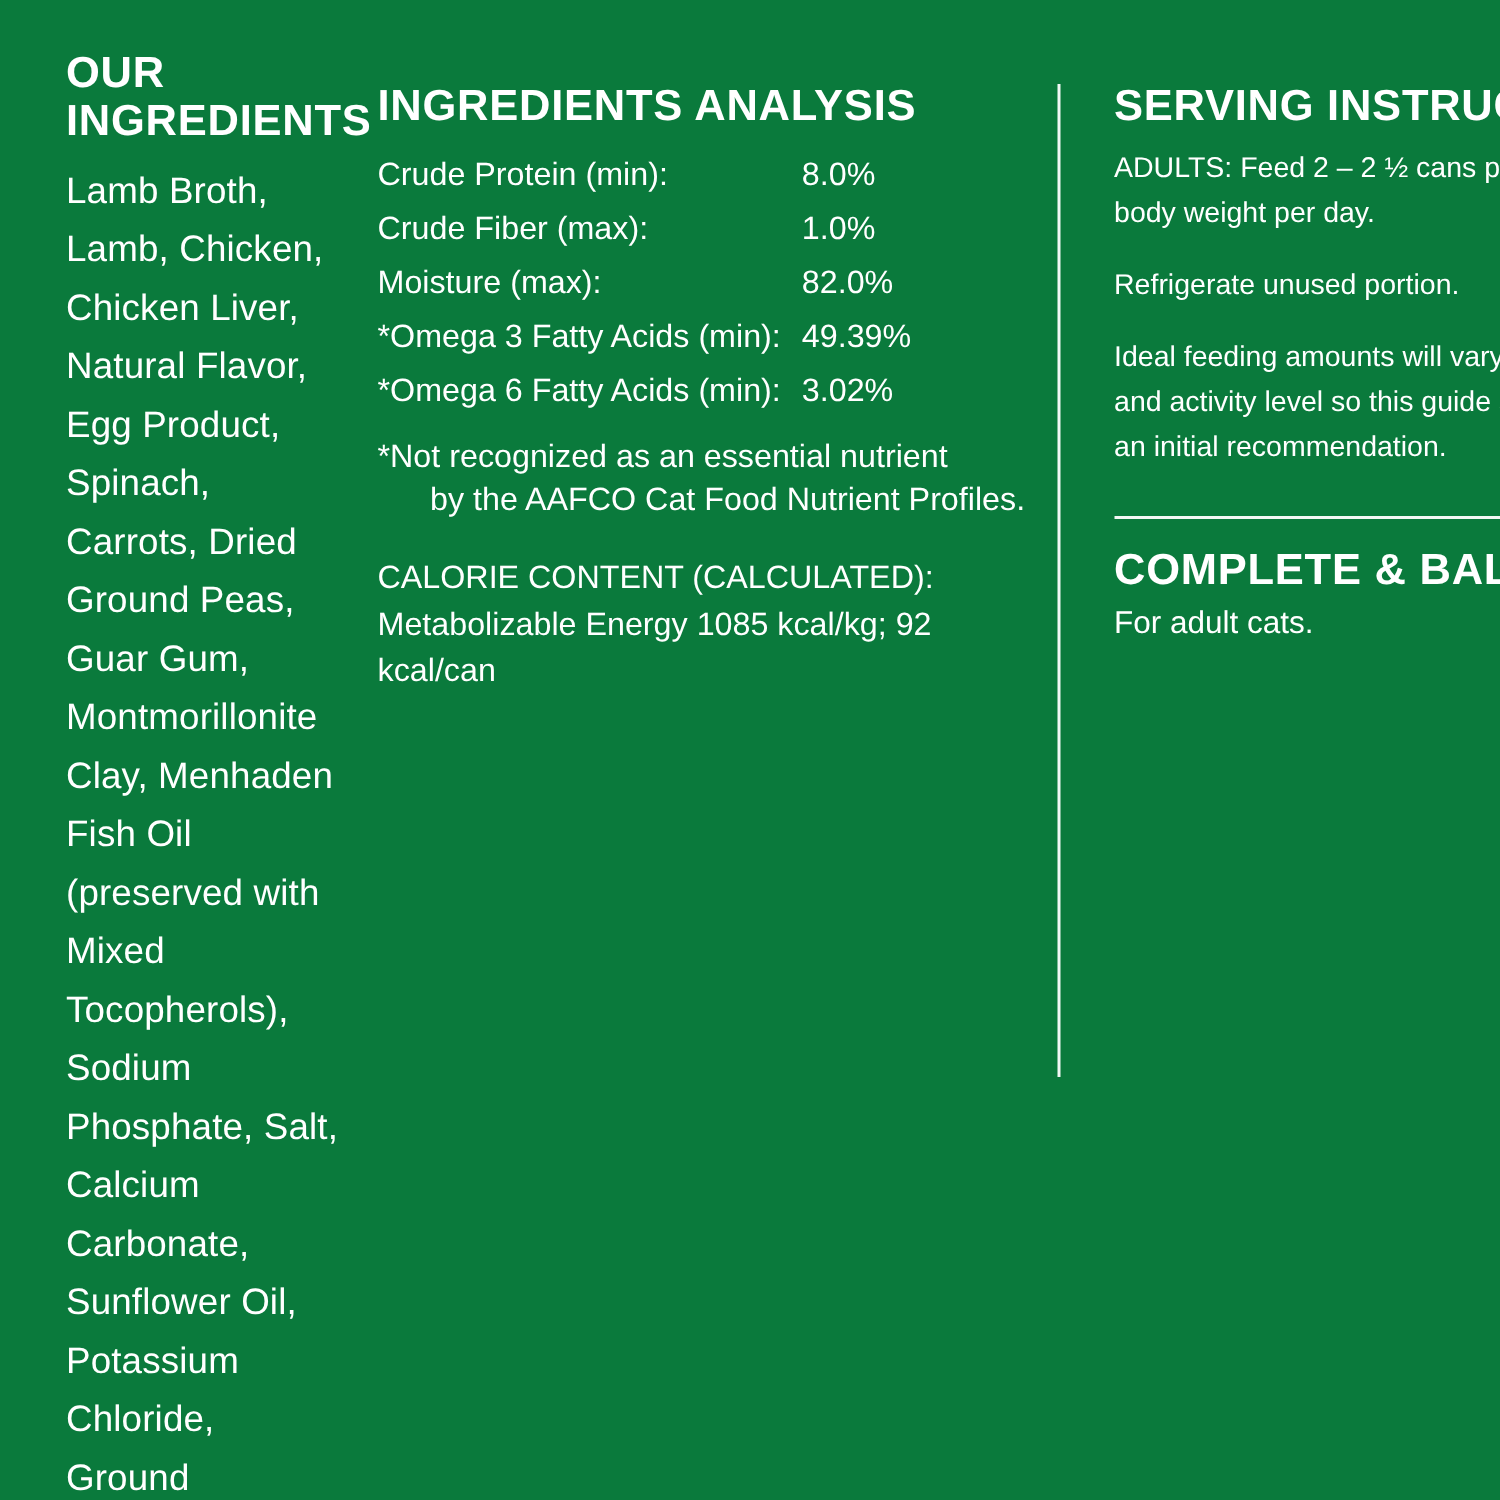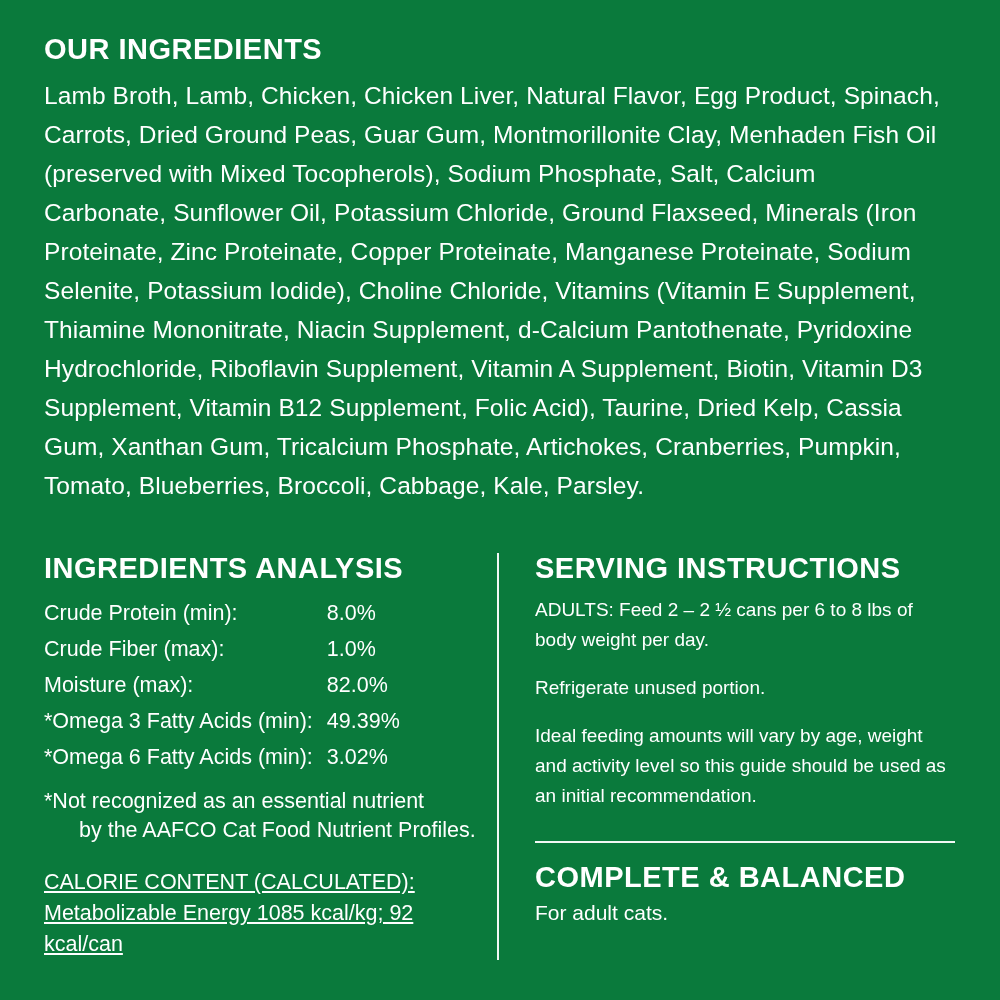--- a/index.html
+++ b/index.html
@@ -13,21 +13,21 @@
     font-family: "Liberation Sans", sans-serif;
     color: #ffffff;
     overflow: hidden;
   }
   .page {
     width: 1000px;
     height: 748px;
     box-sizing: border-box;
     padding: 34px 42px 30px 42px;
     display: flex;
-    flex-direction: column;
+    flex-direction: row;
   }
   .section-title {
     font-size: 29px;
     font-weight: bold;
     letter-spacing: 0.5px;
     margin: 0 0 10px 0;
     line-height: 1.1;
   }
   #ingredients-section {
     padding-left: 2px;
@@ -91,21 +91,20 @@
   }
   .footnote .indent {
     padding-left: 8px;
     display: block;
     margin-left: 27px;
   }
   .calorie {
     font-size: 21.5px;
     line-height: 31px;
     margin-top: 22px;
-    text-decoration: underline;
   }
   .serving-p {
     font-size: 19px;
     line-height: 30px;
     margin: 0 0 18px 0;
     max-width: 430px;
   }
   .serving-p:last-of-type {
     margin-bottom: 0;
   }

